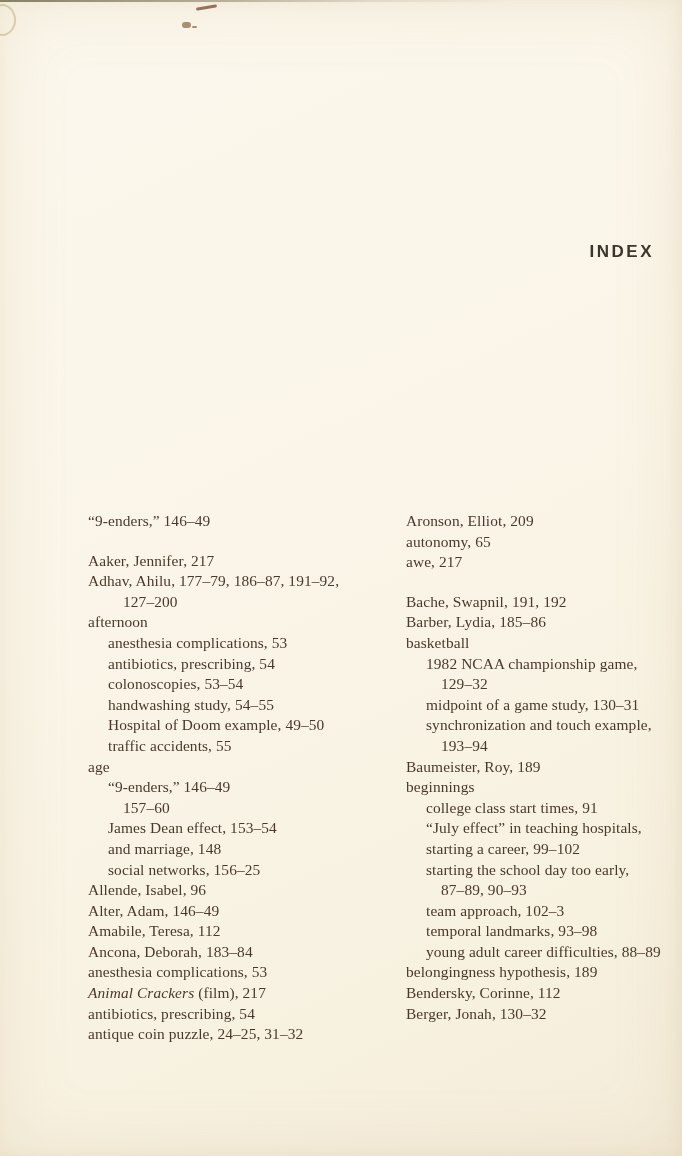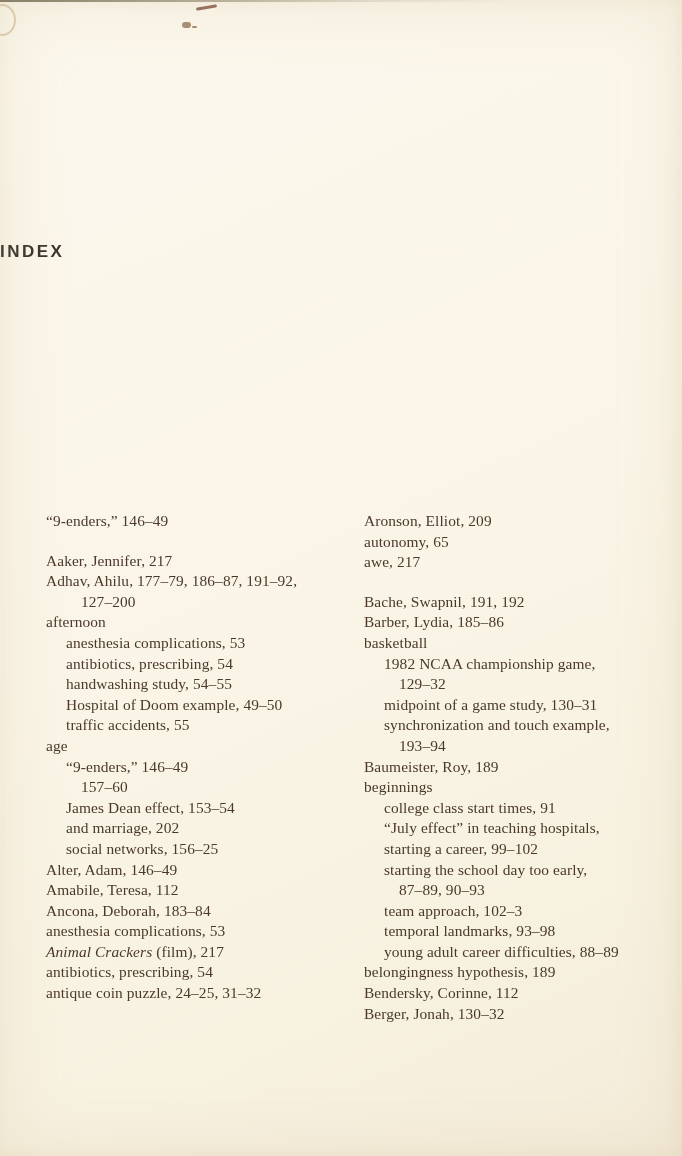--- a/index.html
+++ b/index.html
@@ -49,30 +49,31 @@
     width: 9px; height: 6px;
     background: #8d6b4e;
     border-radius: 3px;
     opacity: 0.75;
     box-shadow: 8px 2px 0 -2px #8d6b4e;
   }
   .heading {
     position: absolute;
     top: 242px; left: 0; right: 28px;
     margin: 0;
-    text-align: left;
+    text-align: right;
     font-family: "Liberation Sans", sans-serif;
     font-weight: bold;
     font-size: 17px;
     letter-spacing: 2.5px;
     color: #3a352d;
   }
   .col {
     position: absolute;
     top: 511px;
+    margin-left: 42px;
   }
   .col-left  { left: 46px;  width: 302px; }
   .col-right { left: 364px; width: 334px; }
   .line {
     font-size: 15.4px;
     line-height: 20.6px;
     letter-spacing: 0.1px;
     white-space: nowrap;
   }
   .lvl1 { padding-left: 20px; }
@@ -93,29 +94,31 @@
 
   <div class="col col-left" id="col-left">
       <div class="line lvl0">“9-enders,” 146–49</div>
       <div class="line blank"></div>
       <div class="line lvl0">Aaker, Jennifer, 217</div>
       <div class="line lvl0">Adhav, Ahilu, 177–79, 186–87, 191–92,</div>
       <div class="line lvl2">127–200</div>
       <div class="line lvl0">afternoon</div>
       <div class="line lvl1">anesthesia complications, 53</div>
       <div class="line lvl1">antibiotics, prescribing, 54</div>
+      <div class="line lvl1">colonoscopies, 53–54</div>
       <div class="line lvl1">handwashing study, 54–55</div>
       <div class="line lvl1">Hospital of Doom example, 49–50</div>
       <div class="line lvl1">traffic accidents, 55</div>
       <div class="line lvl0">age</div>
       <div class="line lvl1">“9-enders,” 146–49</div>
       <div class="line lvl2">157–60</div>
       <div class="line lvl1">James Dean effect, 153–54</div>
-      <div class="line lvl1">and marriage, 202</div>
+      <div class="line lvl1">and marriage, 148</div>
       <div class="line lvl1">social networks, 156–25</div>
+      <div class="line lvl0">Allende, Isabel, 96</div>
       <div class="line lvl0">Alter, Adam, 146–49</div>
       <div class="line lvl0">Amabile, Teresa, 112</div>
       <div class="line lvl0">Ancona, Deborah, 183–84</div>
       <div class="line lvl0">anesthesia complications, 53</div>
       <div class="line lvl0"><i>Animal Crackers</i> (film), 217</div>
       <div class="line lvl0">antibiotics, prescribing, 54</div>
       <div class="line lvl0">antique coin puzzle, 24–25, 31–32</div>
     </div>
   <div class="col col-right" id="col-right">
       <div class="line lvl0">Aronson, Elliot, 209</div>

